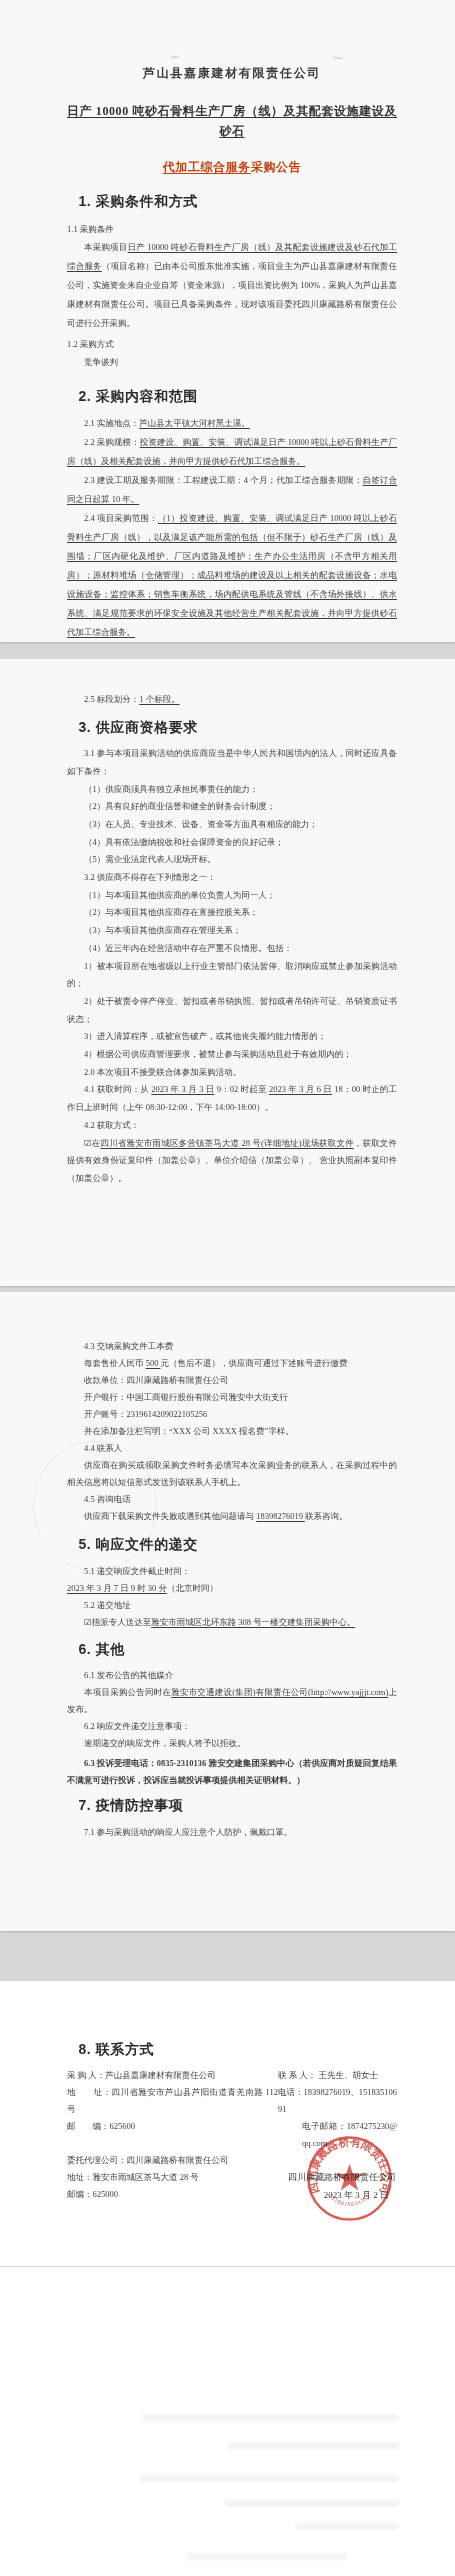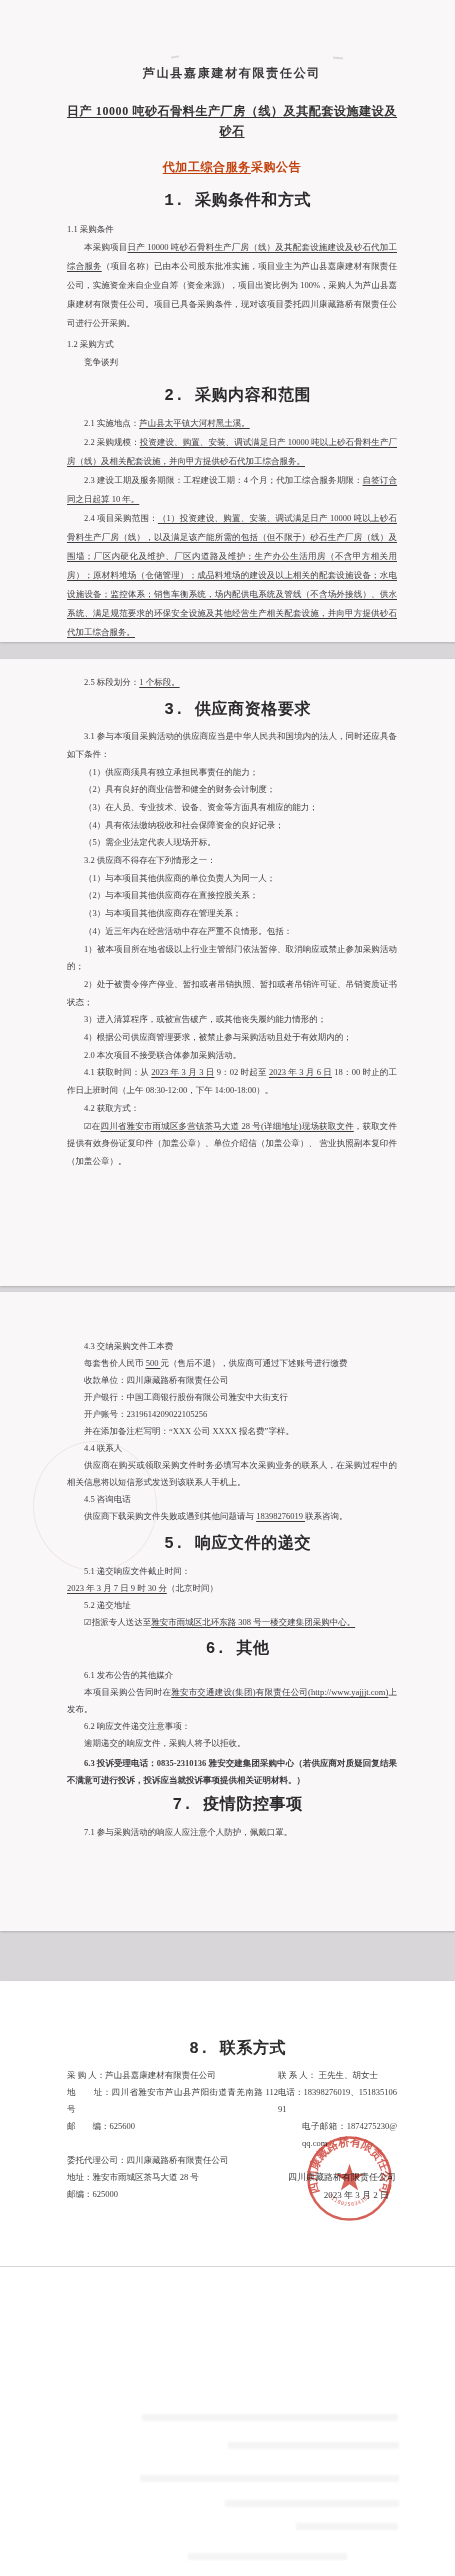--- a/index.html
+++ b/index.html
@@ -7,22 +7,22 @@
   .page{position:absolute;left:0;width:456px;background:#f9f7f8;box-shadow:0 1.1px 2.3px rgba(60,55,60,.35);overflow:hidden;}
   #page1{top:0;height:642px;}
   #page2{top:659px;height:627px;}
   #page3{top:1292px;height:639px;background:#faf7f9;}
   #page4{top:1981px;height:637px;background:#ffffff;}
   .content{padding:0 59px 0 67px;font-size:8.5px;line-height:19px;text-align:justify;word-break:break-all;}
   .center{text-align:center;}
   .company{margin-top:64px;font-size:12px;letter-spacing:1.7px;font-weight:600;color:#3a3a3c;}
   .doctitle{margin-top:19.4px;font-size:12px;font-weight:700;letter-spacing:0.6px;line-height:19.4px;color:#333;}
   .doctitle2{margin-top:16.5px;font-size:12px;font-weight:700;letter-spacing:0.6px;line-height:19.4px;color:#c2410c;}
-  h2.sec{font-family:Liberation Mono, monospace;font-size:16px;font-weight:700;color:#2b2b2d;
-    margin:15px 0 8px 11.4px;line-height:19.4px;text-align:center;letter-spacing:0.6px;}
+  h2.sec{font-family:Liberation Sans, sans-serif;font-size:14px;font-weight:700;color:#2b2b2d;
+    margin:15px 0 8px 11.4px;line-height:19.4px;text-align:left;letter-spacing:0.6px;}
   .sub{margin:2.3px 0 0 0;line-height:18px;}
   .ind{text-indent:2em;}
   p{margin:0;}
   .u{text-decoration:underline;text-underline-offset:2.3px;text-decoration-thickness:0.6px;}
   .bold{font-weight:700;}
   .checkbox{font-family:"DejaVu Sans",sans-serif;}
   
   .crow{display:flex;line-height:17px;}
   .cleft{width:211px;flex:0 0 211px;}
   .cright{flex:1;}
@@ -58,21 +58,21 @@
     <h2 class="sec">2. 采购内容和范围</h2>
     <p class="ind"><span>2.1 实施地点：</span><span class="u">芦山县太平镇大河村黑土溪。</span></p>
     <p class="ind"><span>2.2 采购规模：</span><span class="u">投资建设、购置、安装、调试满足日产 10000 吨以上砂石骨料生产厂房（线）及相关配套设施，并向甲方提供砂石代加工综合服务。</span></p>
     <p class="ind"><span>2.3 建设工期及服务期限：工程建设工期：4 个月；代加工综合服务期限：</span><span class="u">自签订合同之日起算 10 年。</span></p>
     <p class="ind"><span>2.4 项目采购范围：</span><span class="u">（1）投资建设、购置、安装、调试满足日产 10000 吨以上砂石骨料生产厂房（线），以及满足该产能所需的包括（但不限于）砂石生产厂房（线）及围墙；厂区内硬化及维护、厂区内道路及维护；生产办公生活用房（不含甲方相关用房）；原材料堆场（仓储管理）；成品料堆场的建设及以上相关的配套设施设备；水电设施设备；监控体系；销售车衡系统，场内配供电系统及管线（不含场外接线）、供水系统、满足规范要求的环保安全设施及其他经营生产相关配套设施，并向甲方提供砂石代加工综合服务。</span></p>
     <p class="ind"></p>
   </div>
 </div>
 
 <div class="page" id="page2">
-  <div class="content" style="padding-top:15px;line-height:17.7px;">
+  <div class="content" style="padding-top:32px;line-height:17.7px;">
     <p class="ind"><span>2.5 标段划分：</span><span class="u">1 个标段。</span></p>
 
     <h2 class="sec" style="margin-top:9px;">3. 供应商资格要求</h2>
     <p class="ind">3.1 参与本项目采购活动的供应商应当是中华人民共和国境内的法人，同时还应具备如下条件：</p>
     <p class="ind">（1）供应商须具有独立承担民事责任的能力；</p>
     <p class="ind">（2）具有良好的商业信誉和健全的财务会计制度；</p>
     <p class="ind">（3）在人员、专业技术、设备、资金等方面具有相应的能力；</p>
     <p class="ind">（4）具有依法缴纳税收和社会保障资金的良好记录；</p>
     <p class="ind">（5）需企业法定代表人现场开标。</p>
     <p class="ind">3.2 供应商不得存在下列情形之一：</p>

